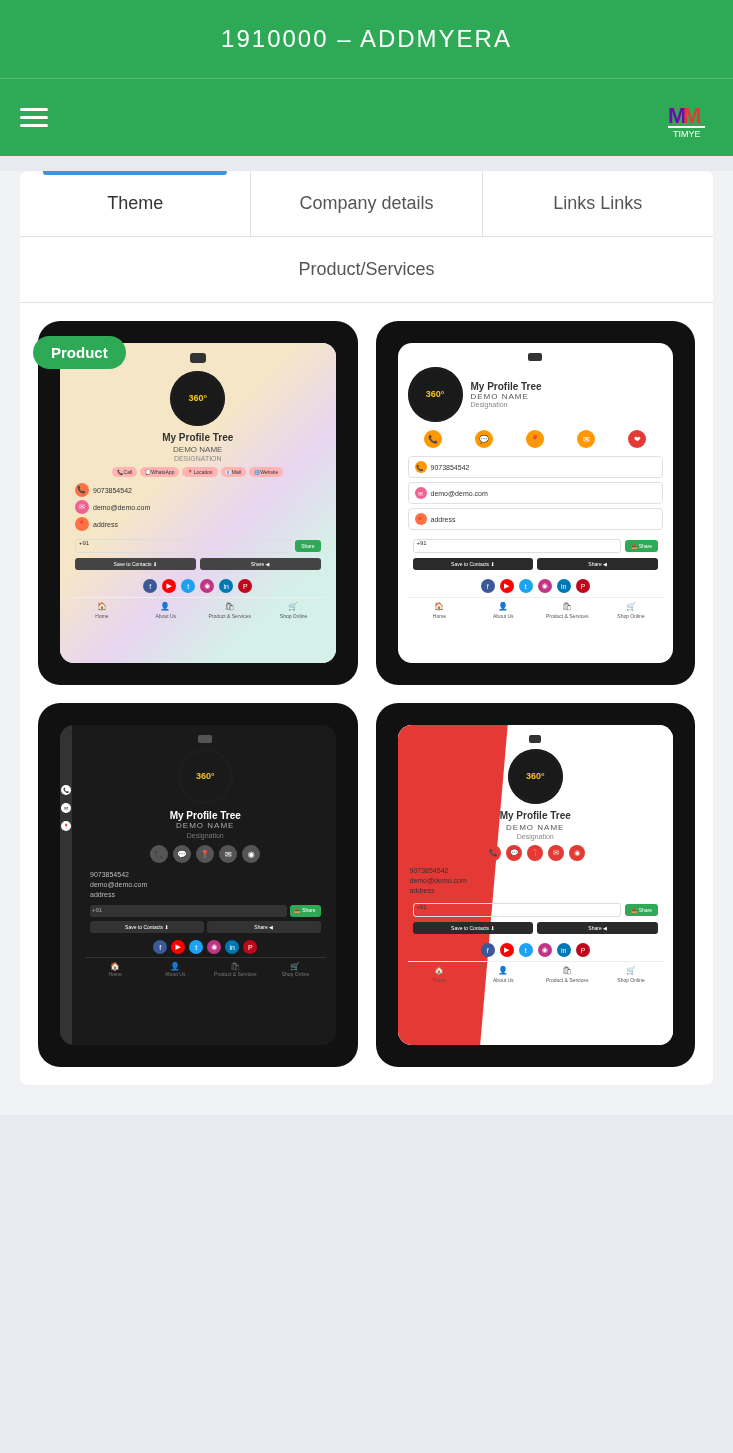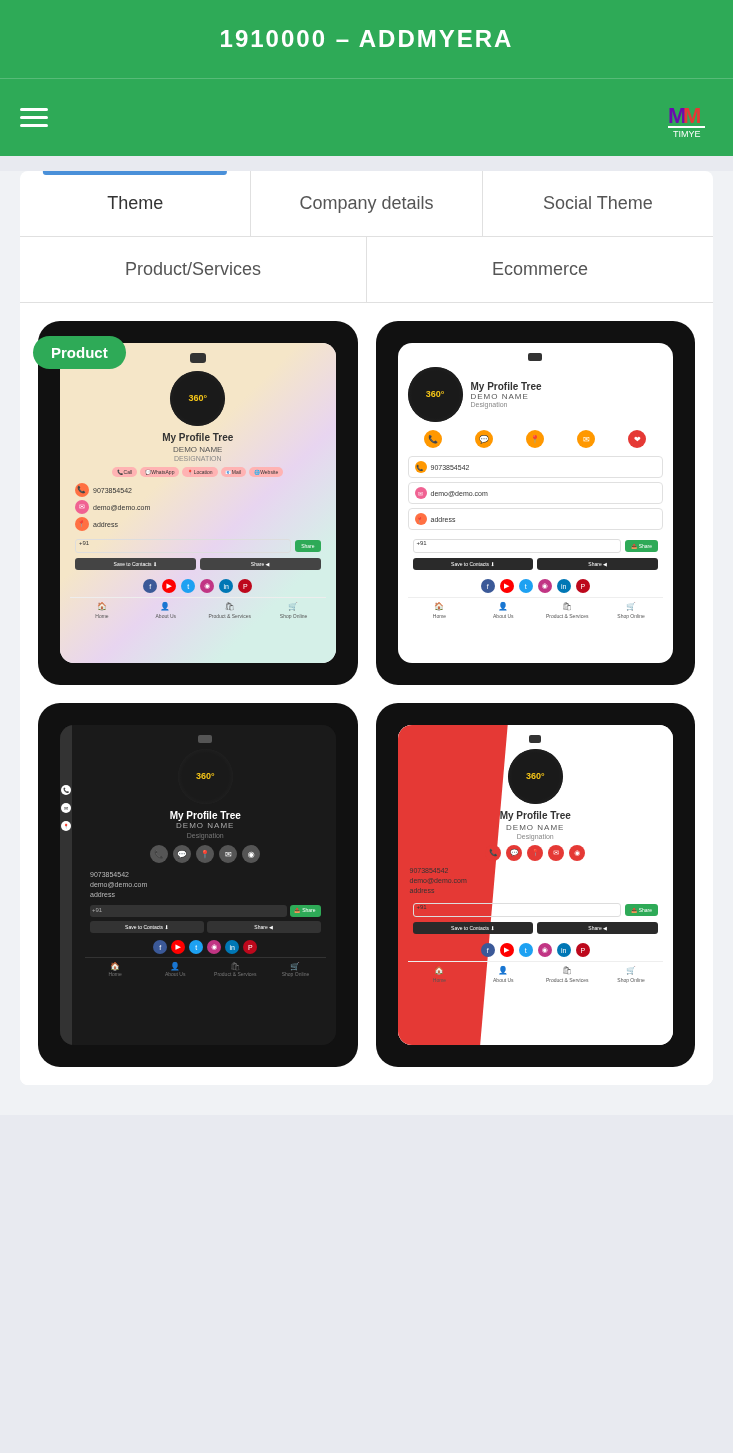--- a/index.html
+++ b/index.html
@@ -15,21 +15,21 @@
       background: #2eaa57;
       height: 78px;
       display: flex;
       align-items: center;
       justify-content: center;
       position: relative;
     }
     .top-header-title {
       color: white;
       font-size: 24px;
-      font-weight: 700;
+      font-weight: 400;
       letter-spacing: 2px;
     }
 
     
     .sub-header {
       background: #2eaa57;
       height: 78px;
       display: flex;
       align-items: center;
       justify-content: space-between;
@@ -567,30 +567,27 @@
   <div class="tab-card">
 
     <div class="tabs-row">
       <div class="tab-item active">
         <span>Theme</span>
       </div>
       <div class="tab-item">
         <span>Company details</span>
       </div>
       <div class="tab-item">
-        <span>Social Theme</span>
+        <span>Links Links</span>
       </div>
     </div>
 
     <div class="tabs-row-2">
       <div class="tab-item-2">
         <span>Product/Services</span>
-      </div>
-      <div class="tab-item-2">
-        <span>Ecommerce</span>
       </div>
     </div>
 
     <div class="theme-grid">
 
       <div style="position:relative;">
         <div class="selected-badge">Product</div>
         <div class="phone-mockup">
           <div class="phone-screen">
             <div class="theme1-bg">

